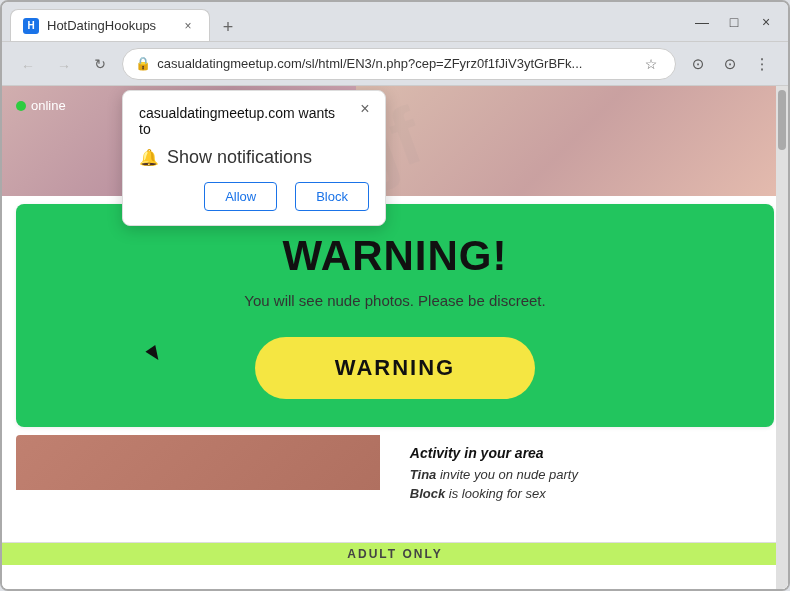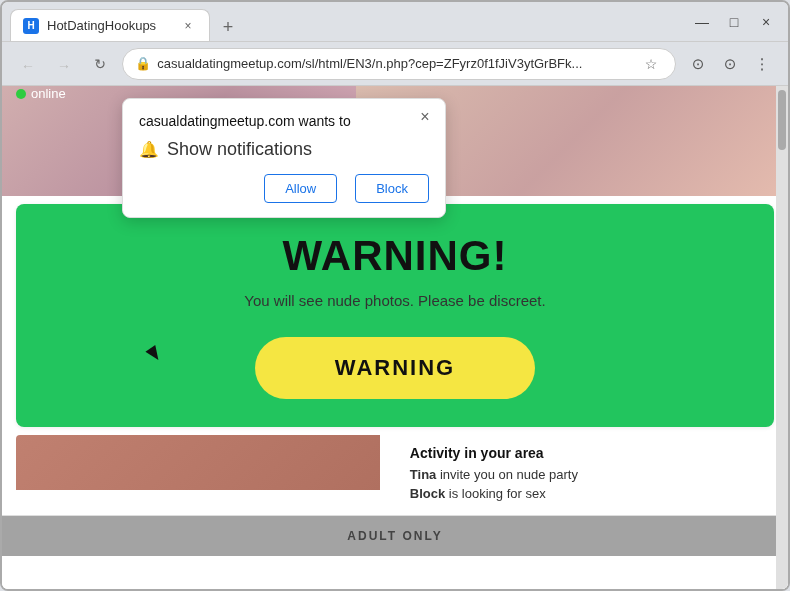--- a/index.html
+++ b/index.html
@@ -218,21 +218,21 @@
 
     .site-header {
       background: #fff;
       height: 110px;
       position: relative;
       overflow: hidden;
     }
 
     .online-badge {
       position: absolute;
-      top: 0;
+      top: 12px;
       left: 14px;
       display: flex;
       align-items: center;
       gap: 5px;
       z-index: 2;
     }
 
     .online-dot {
       width: 10px;
       height: 10px;
@@ -320,28 +320,29 @@
       font-size: 13px;
       color: #333;
       margin-bottom: 4px;
     }
 
     .activity-item strong {
       font-weight: 700;
     }
 
     .adult-only-bar {
-      background: #a3a3a3;
+      background: #bef264;
       text-align: center;
       font-size: 12px;
       font-weight: 700;
       color: #444;
       letter-spacing: 2px;
-      padding: 13px;
+      padding: 4px;
       border-top: 1px solid #ddd;
+      margin-top: 27px;
     }
 
     
     .scrollbar {
       position: absolute;
       right: 0;
       top: 0;
       bottom: 0;
       width: 12px;
       background: #e0e0e0;
@@ -352,28 +353,28 @@
       margin: 0 auto;
       height: 60px;
       background: #aaa;
       border-radius: 4px;
       margin-top: 4px;
     }
 
     
     .notification-popup {
       position: absolute;
-      top: 12px;
+      top: 4px;
       left: 120px;
       background: #fff;
       border: 1px solid #ddd;
       border-radius: 8px;
       box-shadow: 0 4px 16px rgba(0,0,0,0.18);
       padding: 14px 16px 14px;
-      width: 324px;
+      width: 264px;
       z-index: 100;
     }
 
     .popup-close {
       position: absolute;
       top: 8px;
       right: 10px;
       font-size: 16px;
       color: #666;
       cursor: pointer;
@@ -521,21 +522,21 @@
           <span class="watermark-text">jf</span>
         </div>
       </div>
 
       <div class="warning-section">
         <div class="warning-title">WARNING!</div>
         <div class="warning-subtitle">You will see nude photos. Please be discreet.</div>
         <button class="continue-btn">WARNING</button>
       </div>
 
-      <div style="display:flex; gap:2px; margin: 4px 14px 0;">
+      <div style="display:flex; gap:2px; margin: 4px 14px 0; font-style: italic;">
         <div style="width:48%; background: linear-gradient(135deg, #c08070 0%, #b07060 100%); height:55px; border-radius:4px 0 0 0;"></div>
         <div style="flex:1;">
           <div class="activity-section">
             <div class="activity-title">Activity in your area</div>
             <div class="activity-item">
               <strong>Tina</strong><span> invite you on nude party</span>
             </div>
             <div class="activity-item">
               <strong>Block</strong><span> is looking for sex</span>
             </div>

